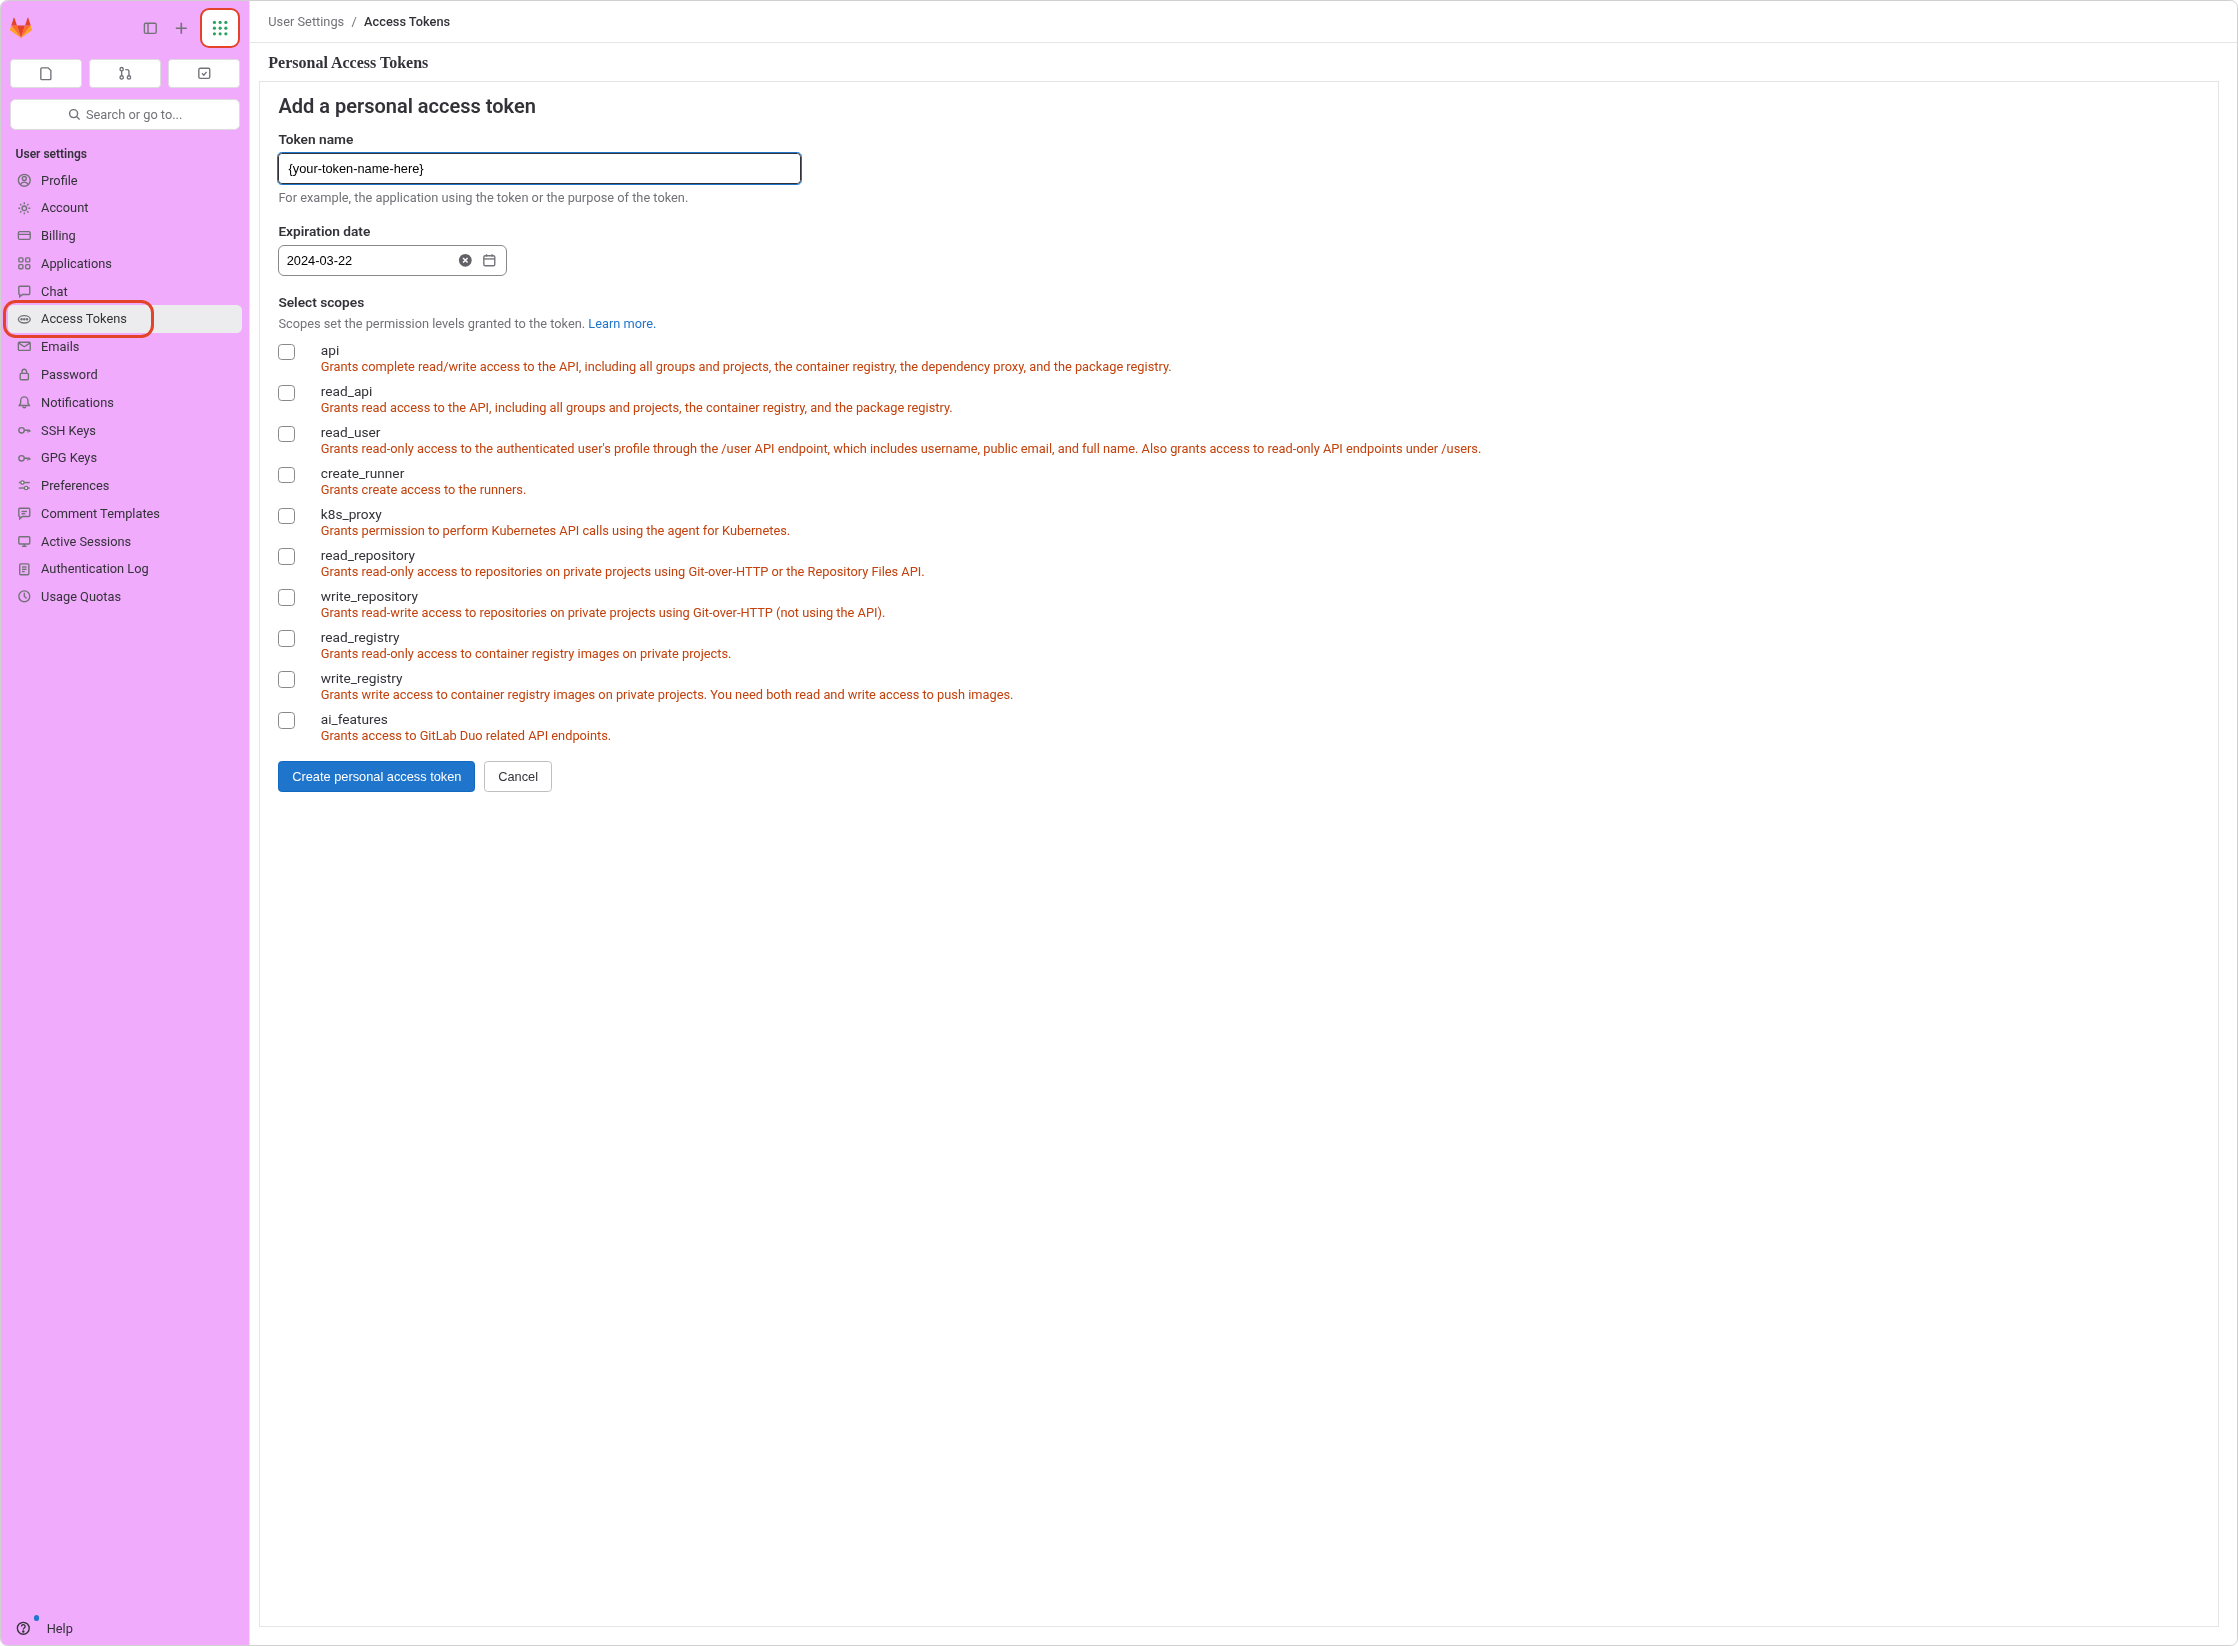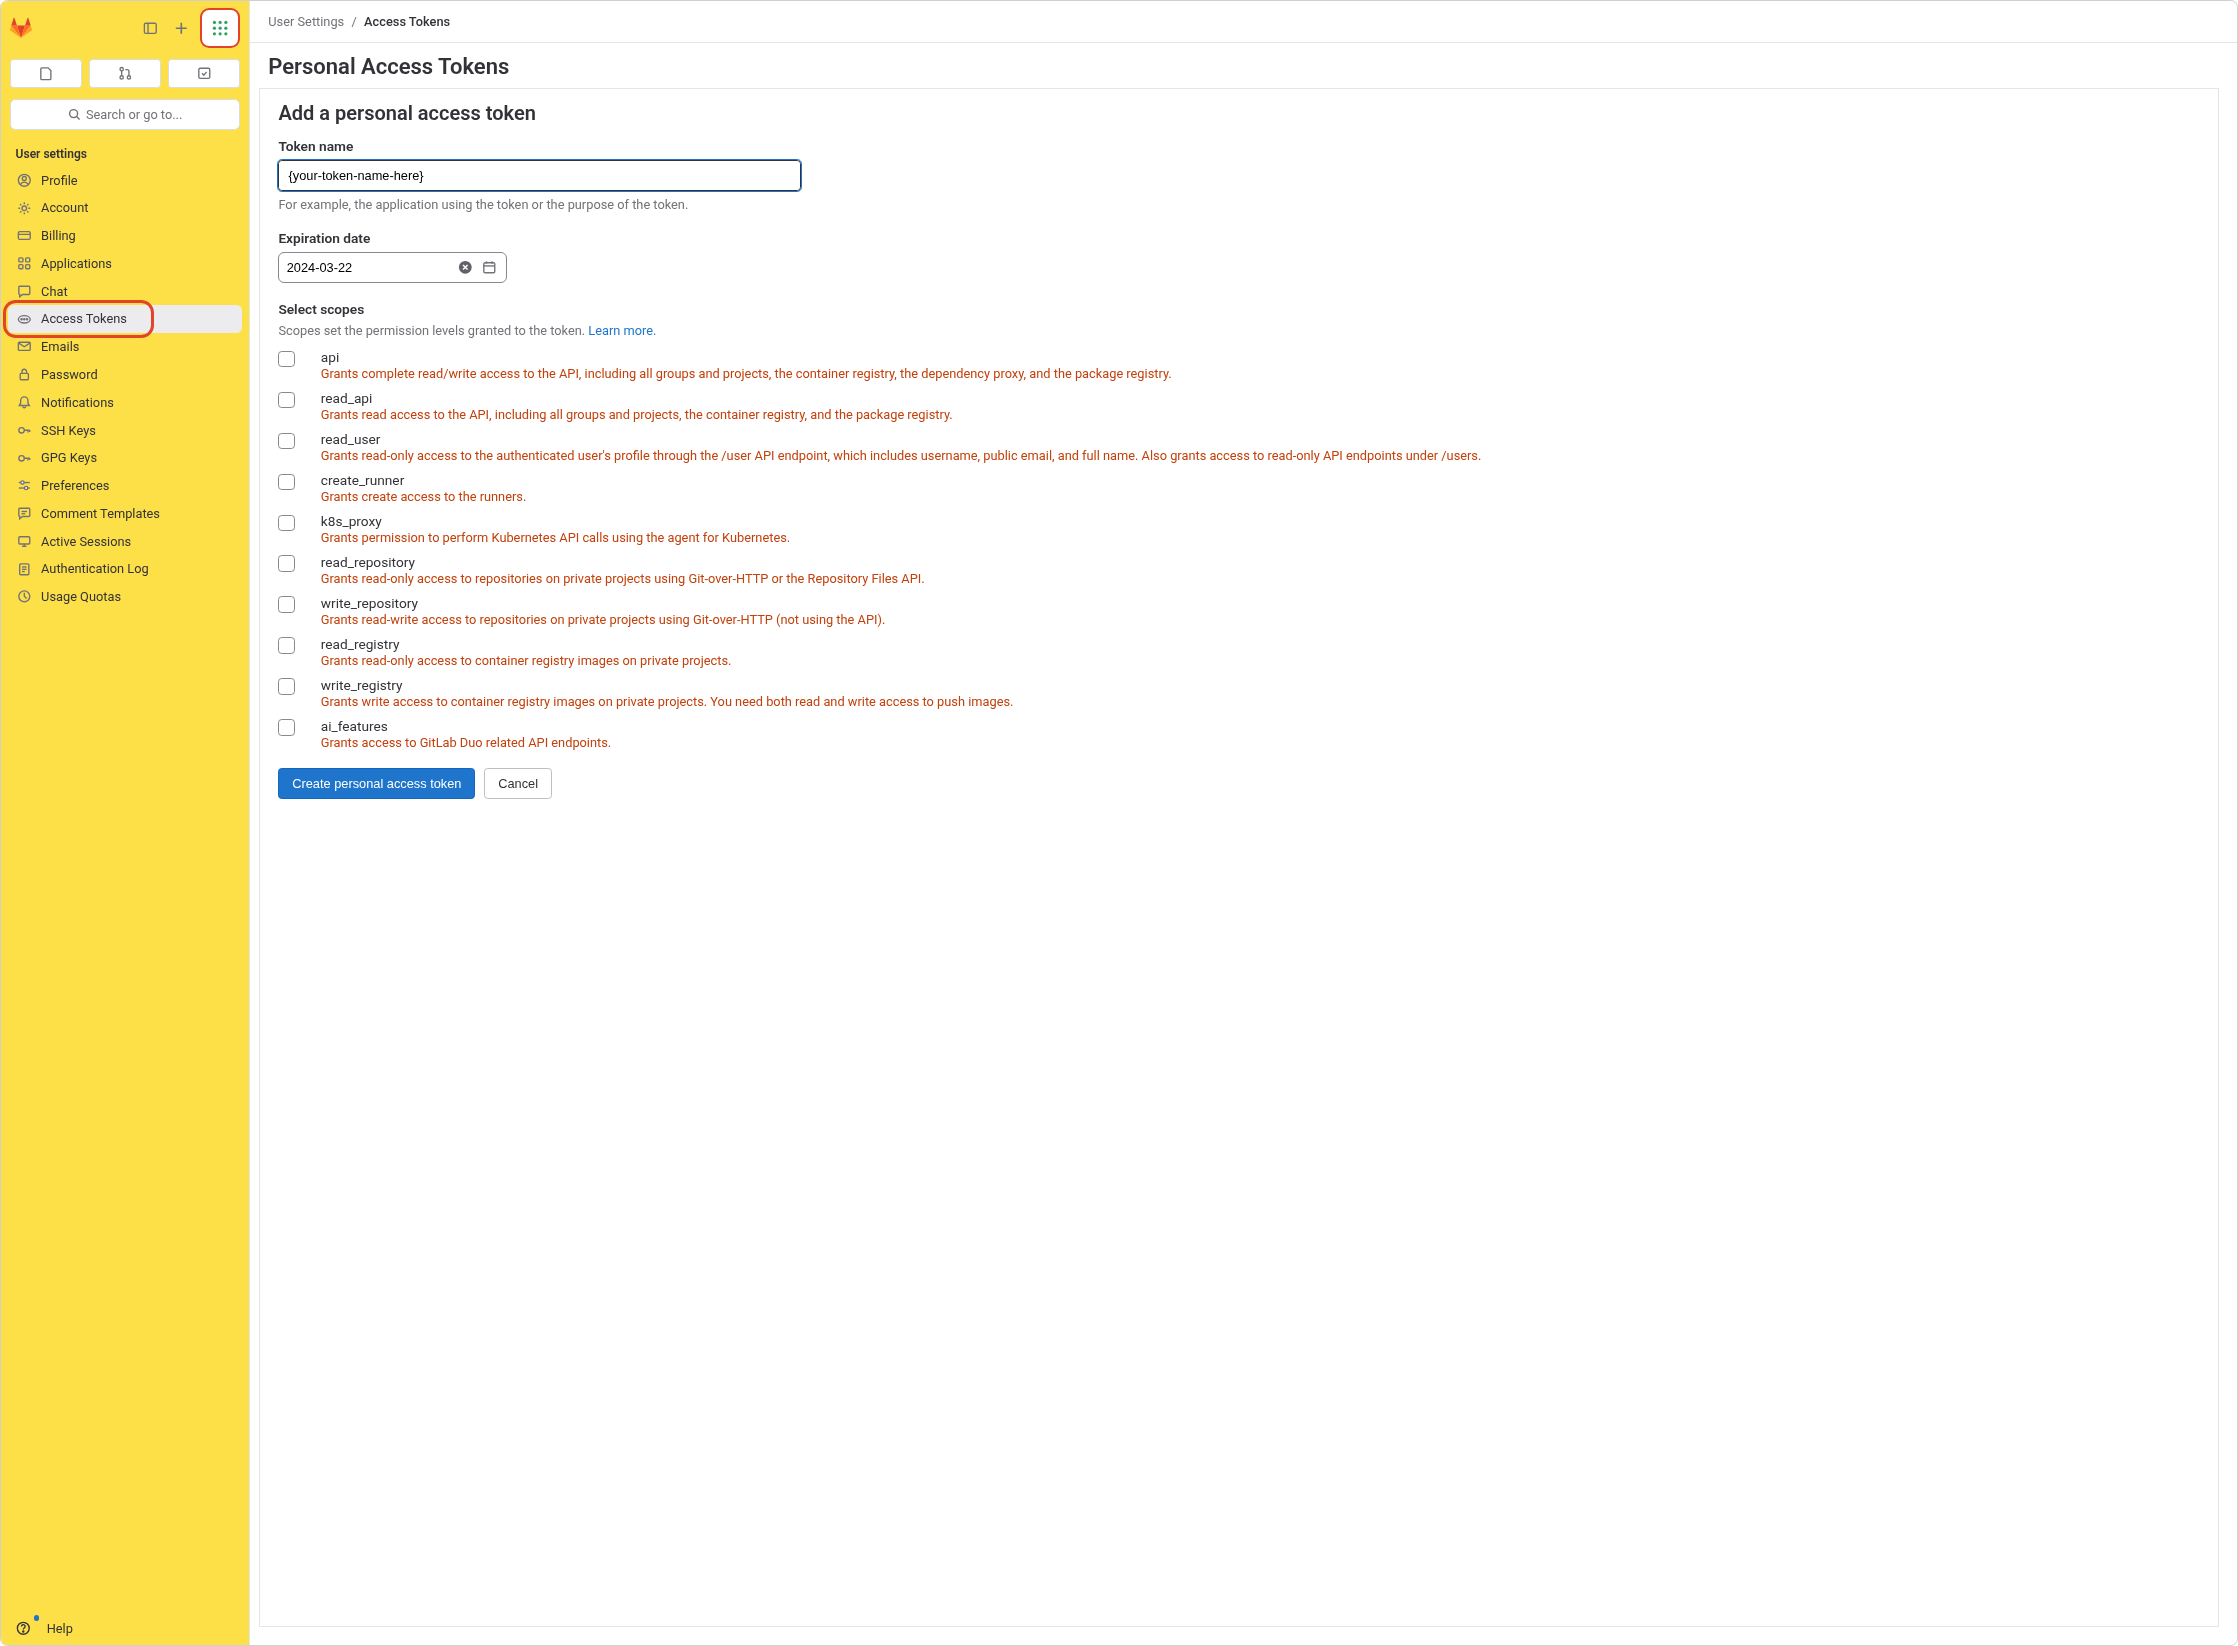--- a/index.html
+++ b/index.html
@@ -1,18 +1,18 @@
 <!DOCTYPE html>
 <html style="font-size:14.6px"><head>
 <meta charset="utf-8">
 <style>
 * { box-sizing: border-box; margin: 0; padding: 0; }
 body { font-family: -apple-system, BlinkMacSystemFont, "Segoe UI", Roboto, sans-serif; font-size: 12.8px; color: #333238; background: #fff; }
 .app { display: flex; height: 100vh; border: 0.9px solid #d0d0d0; border-radius: 7.3px; overflow: hidden; }
-.sidebar { width: 249px; background: #fde047; border-right: 0.9px solid #e5e5e5; display: flex; flex-direction: column; }
+.sidebar { width: 249px; background: #f0abfc; border-right: 0.9px solid #e5e5e5; display: flex; flex-direction: column; }
 .sidebar-top { display: flex; align-items: center; padding: 7.3px 9.1px; gap: 5.5px; }
 .logo { width: 22px; height: 22px; display: flex; align-items: center; justify-content: center; }
 .spacer { flex: 1; }
 .top-icon-btn { width: 25.6px; height: 25.6px; display: flex; align-items: center; justify-content: center; border-radius: 3.7px; cursor: pointer; color: #737278; }
 .top-icon-btn.highlighted { border: 2.7px solid #e24329; border-radius: 9.1px; padding: 5.5px; width: 40px; height: 40px; background: #fff; }
 .top-icon-btn.highlighted svg { color: #2da160; }
 .top-btn-row { display: flex; gap: 7.3px; padding: 3.7px 9.1px 7.3px 9.1px; }
 .top-btn { flex: 1; height: 29px; border: 0.9px solid #dcdcde; border-radius: 3.7px; background: #fff; display: flex; align-items: center; justify-content: center; cursor: pointer; color: #737278; }
 .search-box { margin: 3.7px 9.1px 7.3px 9.1px; height: 31px; border: 0.9px solid #dcdcde; border-radius: 5.5px; background: #fff; display: flex; align-items: center; justify-content: center; gap: 5.5px; color: #737278; cursor: pointer; }
 .section-header { padding: 9.1px 14.6px 5.5px 14.6px; font-weight: 600; font-size: 12px; color: #333238; }
@@ -21,21 +21,21 @@
 .nav-item.active { background: #ececef; }
 .nav-item .nav-icon { width: 14.6px; height: 14.6px; display: flex; align-items: center; justify-content: center; color: #737278; flex-shrink: 0; }
 .nav-callout { position: relative; }
 .nav-callout::before { content: ""; position: absolute; left: -5.5px; right: 88px; top: -5.5px; bottom: -5.5px; border: 3.7px solid #e24329; border-radius: 12.8px; pointer-events: none; }
 .help-row { padding: 9.1px 14.6px; display: flex; align-items: flex-start; gap: 5.5px; color: #333238; cursor: pointer; }
 .help-row .dot { width: 5.5px; height: 5.5px; background: #1f75cb; border-radius: 50%; position: relative; top: -5.5px; left: -1.8px; }
 
 .main { flex: 1; display: flex; flex-direction: column; overflow: hidden; }
 .breadcrumb { padding: 12.8px 18.3px; font-size: 12.8px; color: #737278; border-bottom: 0.9px solid #e5e5e5; display: flex; gap: 7.3px; align-items: center; }
 .breadcrumb .current { color: #333238; font-weight: 500; }
-.page-title { font-size: 22px; font-weight: 600; padding: 11px 18.3px 9.1px 18.3px; }
+.page-title { font-size: 16px; font-weight: 600; padding: 11px 18.3px 9.1px 18.3px; font-family: Liberation Serif, serif; }
 .content-box { margin: 0 18.3px 18.3px 9.1px; border: 0.9px solid #e5e5e5; border-left: 0.9px solid #e5e5e5; padding: 12.8px 18.3px 22px 18.3px; overflow-y: auto; flex: 1; }
 .form-title { font-size: 20px; font-weight: 600; margin-bottom: 12.8px; }
 .form-label { font-weight: 600; font-size: 13.7px; margin-bottom: 5.5px; display: block; }
 .text-input { width: 523px; max-width: 100%; padding: 7.3px 9.1px; border: 0.9px solid #89888d; border-radius: 3.7px; font-size: 12.8px; }
 .text-input.focused { outline: 1.8px solid #1f75cb; outline-offset: 0.9px; border-color: #333238; }
 .help-text { color: #737278; font-size: 12.8px; margin-top: 5.5px; }
 .form-group { margin-bottom: 18.3px; }
 .date-input-wrap { display: inline-flex; align-items: center; border: 0.9px solid #89888d; border-radius: 6px; padding: 5.5px 7.3px; gap: 5.5px; }
 .date-input-wrap input { border: none; outline: none; font-size: 12.8px; width: 164px; }
 .date-icon-btn { width: 18.3px; height: 18.3px; display: flex; align-items: center; justify-content: center; cursor: pointer; color: #737278; }

